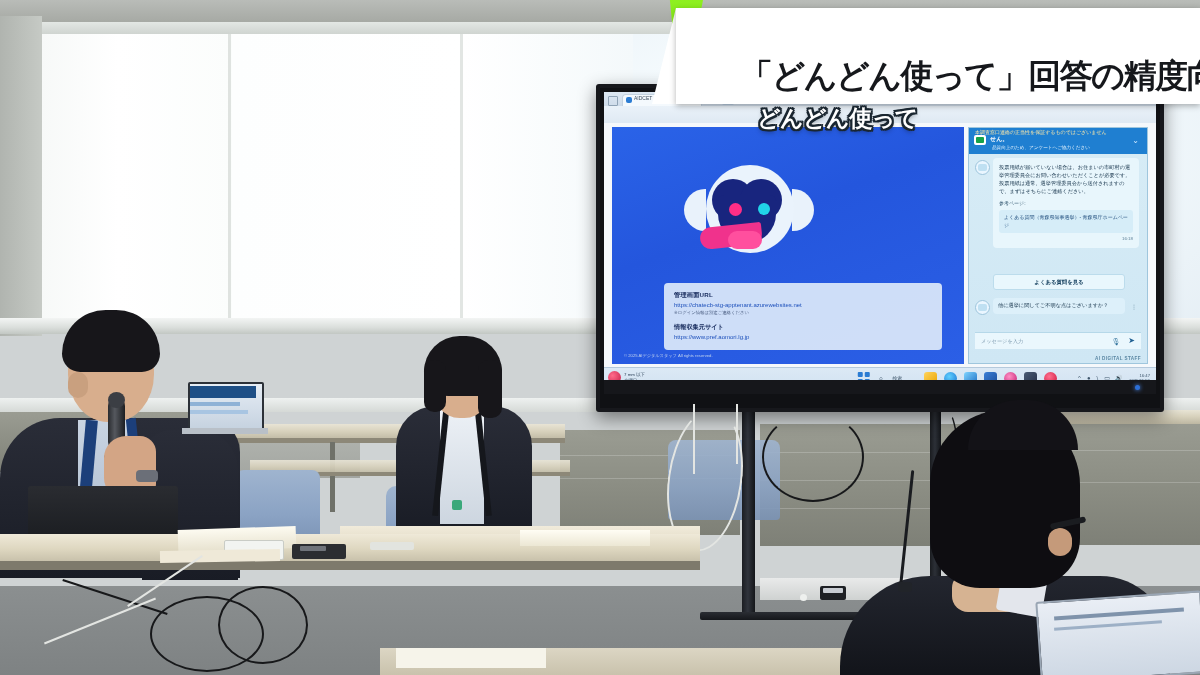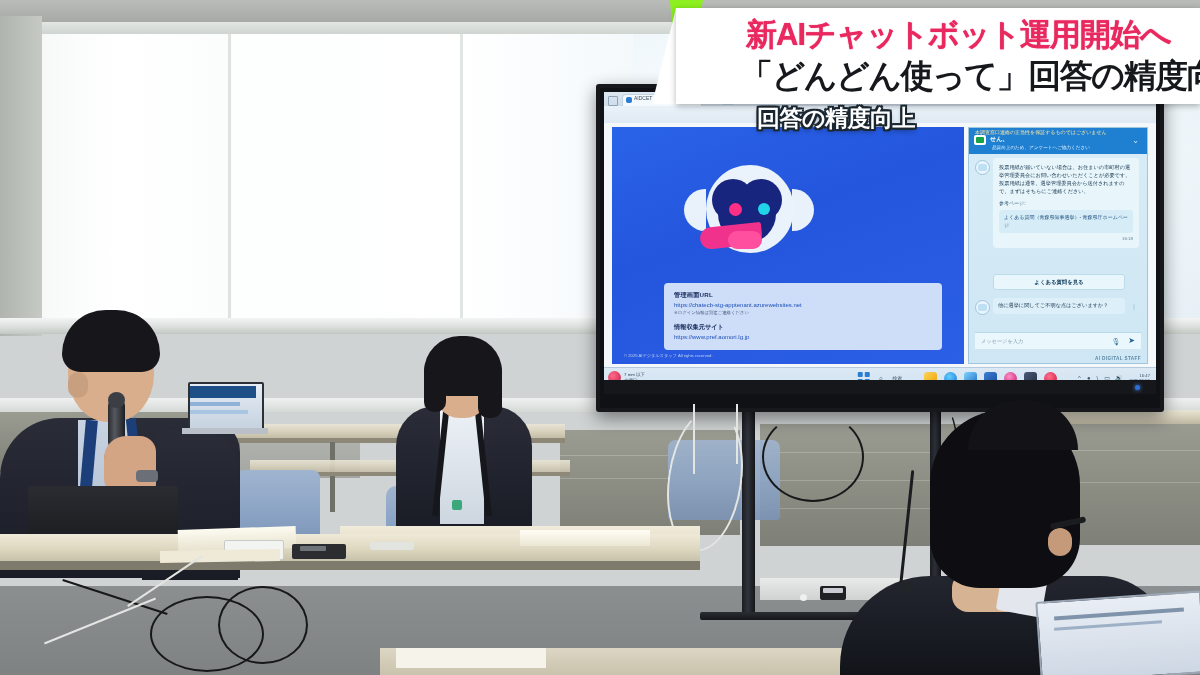--- a/index.html
+++ b/index.html
@@ -531,17 +531,16 @@
     <div class="obj" style="left:1054px;top:612px;width:130px;height:4px;background:#7f93ab;transform:rotate(-4deg);"></div>
     <div class="obj" style="left:1054px;top:624px;width:108px;height:3px;background:#9db0c6;transform:rotate(-4deg);"></div>
   </div>
 
   <div class="obj" style="left:905px;top:470px;width:3px;height:120px;background:#1a1c20;transform:rotate(6deg);border-radius:2px;"></div>
   <div class="obj" style="left:898px;top:582px;width:14px;height:10px;background:#212429;border-radius:3px;"></div>
 
   <div class="banner-green"></div>
   <div class="banner-skew"></div>
   <div class="banner"></div>
-  <div class="hl1">新AIチャットボット運用開始へ</div>
   <div class="hl2">「どんどん使って」回答の精度向上</div>
-  <div class="caption">回答の精度向上</div>
+  <div class="caption">どんどん使って</div>
 
 </div>
 
 </body></html>

